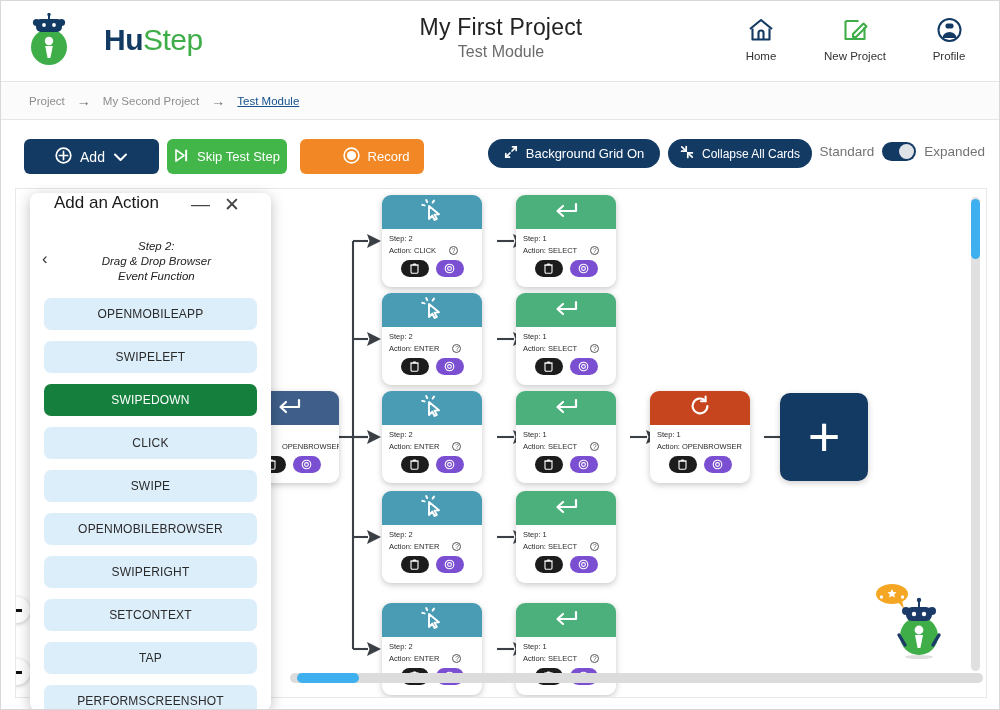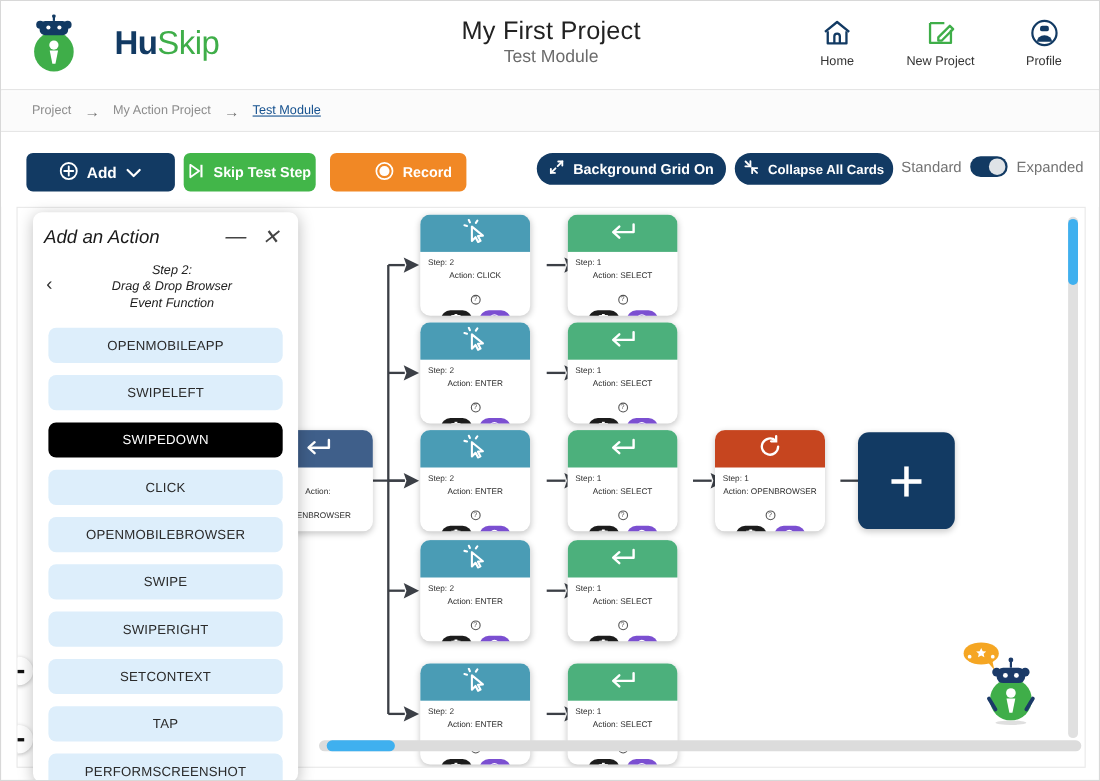--- a/index.html
+++ b/index.html
@@ -44,21 +44,21 @@
     background: #fbfbfb; border-bottom: 1px solid #e6e6e6;
     display: flex; align-items: center; padding-left: 28px; gap: 12px;
   }
   .crumb { font-size: 11.5px; color: #8d8d8d; }
   .crumb.active { color: #15518f; text-decoration: underline; cursor: pointer; }
   .crumb-arrow { color: #6e6e6e; font-size: 14px; }
 
   
   .toolbar { position: absolute; top: 119px; left: 0; width: 1000px; height: 68px; background: #fff; }
   .btn { border: none; cursor: pointer; font-family: inherit; display: inline-flex;
-         align-items: center; justify-content: center; gap: 8px; color: #fff; font-weight: bold; }
+         align-items: center; justify-content: center; gap: 8px; color: #fff; }
   .btn-add { position: absolute; left: 23px; top: 19px; width: 135px; height: 35px;
              background: #123a63; border-radius: 6px; font-size: 14px; }
   .btn-skip { position: absolute; left: 166px; top: 19px; width: 120px; height: 35px;
               background: #42b649; border-radius: 6px; font-size: 13px; }
   .btn-record { position: absolute; left: 299px; top: 19px; width: 124px; height: 35px;
                 background: #f18825; border-radius: 6px; font-size: 13px; padding-left: 28px; }
   .btn-grid { position: absolute; left: 487px; top: 19px; width: 172px; height: 29px;
               background: #123a63; border-radius: 15px; font-size: 13px; }
   .btn-collapse { position: absolute; left: 667px; top: 19px; width: 144px; height: 29px;
                   background: #123a63; border-radius: 15px; font-size: 12px; }
@@ -84,21 +84,21 @@
             background: #3fb0ef; border-radius: 6px; cursor: pointer; }
 
   
   .card { position: absolute; width: 100px; height: 92px; background: #fff;
           border-radius: 9px; box-shadow: 0 2px 6px rgba(0,0,0,.22);
           overflow: hidden; cursor: pointer; }
   .card-head { height: 34px; display: flex; align-items: center; justify-content: center; }
   .card-body { padding: 5px 7px 0 7px; }
   .card-step { font-size: 7.5px; color: #2b2b2b; }
   .card-act { font-size: 7.5px; color: #2b2b2b; margin-top: 3px;
-              display: flex; align-items: center; gap: 13px; white-space: nowrap; flex-direction: column; }
+              display: flex; align-items: center; gap: 13px; white-space: nowrap; }
   .qmark { width: 9px; height: 9px; border: 1px solid #555; border-radius: 50%;
            font-size: 6.5px; line-height: 8px; text-align: center; color: #555; display: inline-block; }
   .card-btns { display: flex; gap: 7px; justify-content: center; margin-top: 5px; }
   .pill { width: 28px; height: 17px; border-radius: 9px; display: flex;
           align-items: center; justify-content: center; cursor: pointer; }
   .pill-del { background: #1c1c1c; }
   .pill-cfg { background: #7b4fd1; }
 
   .bigplus { position: absolute; width: 88px; height: 88px; background: #123a63;
              border-radius: 10px; display: flex; align-items: center;
@@ -108,32 +108,32 @@
   
   .minibtn { position: absolute; width: 26px; height: 26px; border-radius: 50%;
              background: #fff; box-shadow: 0 1px 4px rgba(0,0,0,.25);
              display: flex; align-items: center; justify-content: center; cursor: pointer; }
   .minibtn i { display: block; width: 9px; height: 3px; background: #111; }
 
   
   .panel { position: absolute; left: 29px; top: 192px; width: 241px; height: 518px;
            background: #fff; border-radius: 8px; box-shadow: 0 3px 14px rgba(0,0,0,.25);
            overflow: hidden; z-index: 40; }
-  .panel-head { height: 46px; display: flex; align-items: center; padding: 0 10px; font-style: italic; }
+  .panel-head { height: 46px; display: flex; align-items: flex-start; padding: 0 24px; }
   .panel-title { font-size: 17px; color: #1a1a1a; flex: 1; }
   .panel-min, .panel-close { font-size: 19px; color: #444; cursor: pointer; padding: 0 7px; }
   .panel-step { display: flex; align-items: flex-start; padding: 0 14px 6px 8px; }
   .panel-back { font-size: 17px; color: #333; cursor: pointer; padding: 10px 8px 0 4px; }
   .panel-steptext { flex: 1; text-align: center; font-style: italic; font-size: 11.5px;
                     color: #222; line-height: 15px; }
   .panel-list { padding: 8px 14px 0 14px; }
   .act-item { height: 32px; border-radius: 7px; background: #ddeefb; margin-bottom: 11px;
               display: flex; align-items: center; justify-content: center;
               font-size: 12px; color: #2a2a2a; cursor: pointer; letter-spacing: .2px; }
-  .act-item.sel { background: #000000; color: #fff; }
+  .act-item.sel { background: #15803d; color: #fff; }
 
   
   .bot { position: absolute; right: 34px; bottom: 38px; width: 80px; height: 78px; cursor: pointer; }
 </style>
 </head>
 <body>
 
 <div id="app">
 
   <div class="header">
@@ -146,21 +146,21 @@
           <rect x="13" y="6" width="26" height="13" rx="5" fill="#123a63"></rect>
           <circle cx="13.5" cy="9.5" r="3.6" fill="#123a63"></circle>
           <circle cx="38.5" cy="9.5" r="3.6" fill="#123a63"></circle>
           <circle cx="21" cy="12" r="1.9" fill="#fff"></circle>
           <circle cx="31" cy="12" r="1.9" fill="#fff"></circle>
           <rect x="25" y="1" width="2" height="5" fill="#123a63"></rect>
           <circle cx="26" cy="1.6" r="1.7" fill="#123a63"></circle>
         </svg>
       </div>
       <div class="brand-text">
-        <span class="brand-hu">Hu</span><span class="brand-loop">Skip</span>
+        <span class="brand-hu">Hu</span><span class="brand-loop">Step</span>
       </div>
     </div>
 
     <div class="title-block">
       <div class="title-main">My First Project</div>
       <div class="title-sub">Test Module</div>
     </div>
 
     <div class="header-actions">
       <div class="hact">
@@ -191,21 +191,21 @@
           </svg>
         </div>
         <div class="lbl">Profile</div>
       </div>
     </div>
   </div>
 
   <div class="crumbbar">
     <span class="crumb">Project</span>
     <span class="crumb-arrow">→</span>
-    <span class="crumb">My Action Project</span>
+    <span class="crumb">My Second Project</span>
     <span class="crumb-arrow">→</span>
     <span class="crumb active">Test Module</span>
   </div>
 
   <div class="toolbar">
 
     <button class="btn btn-add">
       <span>
         <svg width="17" height="17" viewBox="0 0 17 17">
           <circle cx="8.5" cy="8.5" r="7.3" fill="none" stroke="#fff" stroke-width="1.7"></circle>
@@ -737,22 +737,22 @@
         <span>Step 2:</span><br>
         <span>Drag &amp; Drop Browser</span><br>
         <span>Event Function</span>
       </span>
     </div>
     <div class="panel-list" id="action-list">
         <div class="act-item">OPENMOBILEAPP</div>
         <div class="act-item">SWIPELEFT</div>
         <div class="act-item sel">SWIPEDOWN</div>
         <div class="act-item">CLICK</div>
+        <div class="act-item">SWIPE</div>
         <div class="act-item">OPENMOBILEBROWSER</div>
-        <div class="act-item">SWIPE</div>
         <div class="act-item">SWIPERIGHT</div>
         <div class="act-item">SETCONTEXT</div>
         <div class="act-item">TAP</div>
         <div class="act-item">PERFORMSCREENSHOT</div>
       </div>
   </div>
 
 </div>
 
 </body></html>

